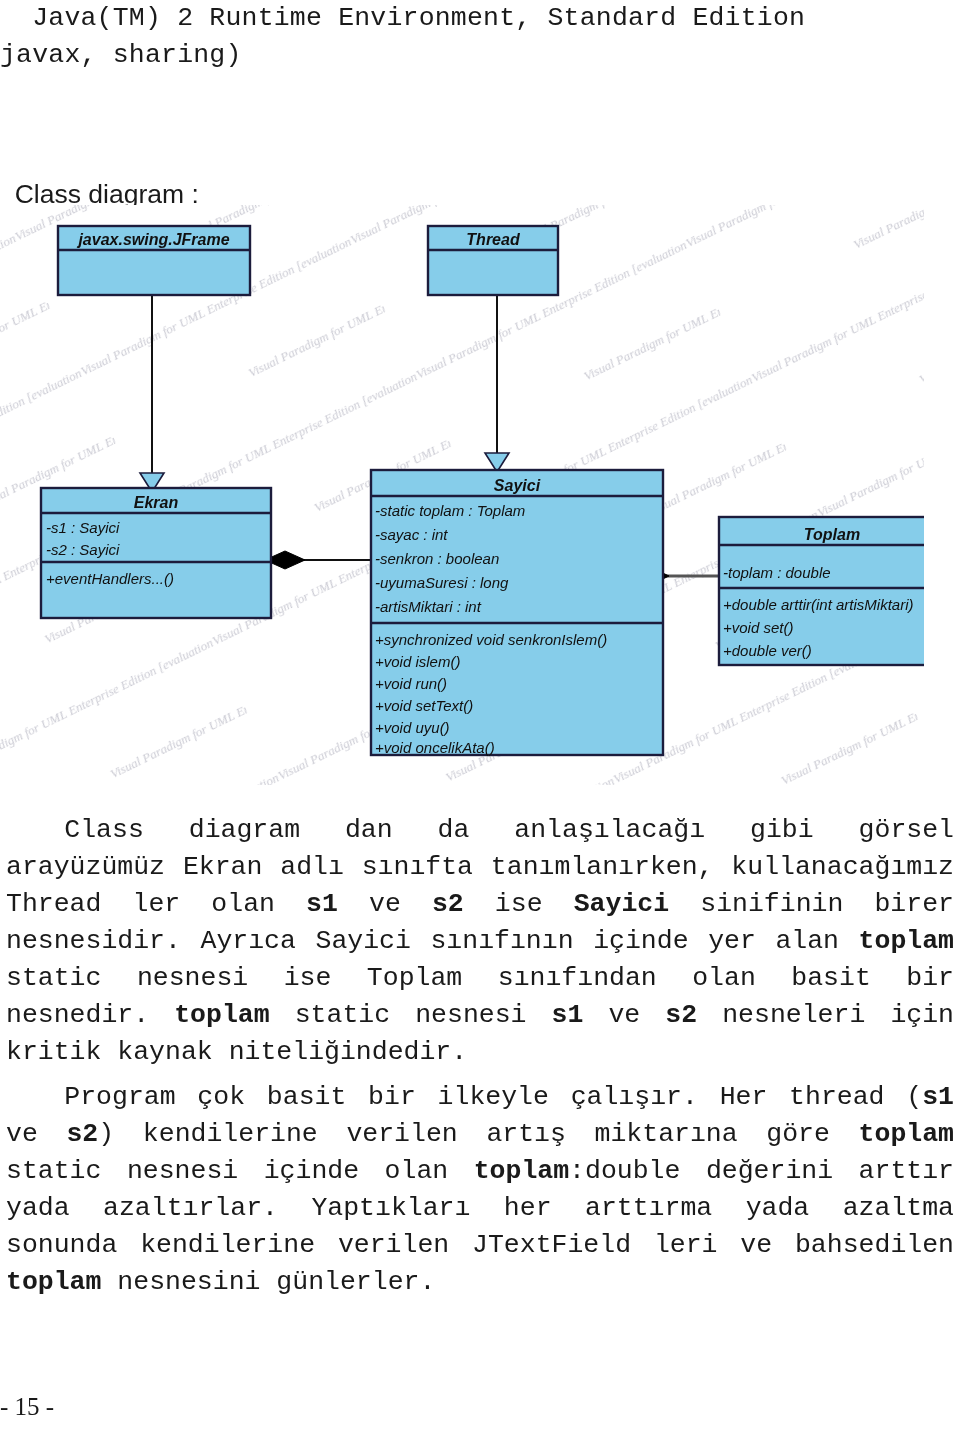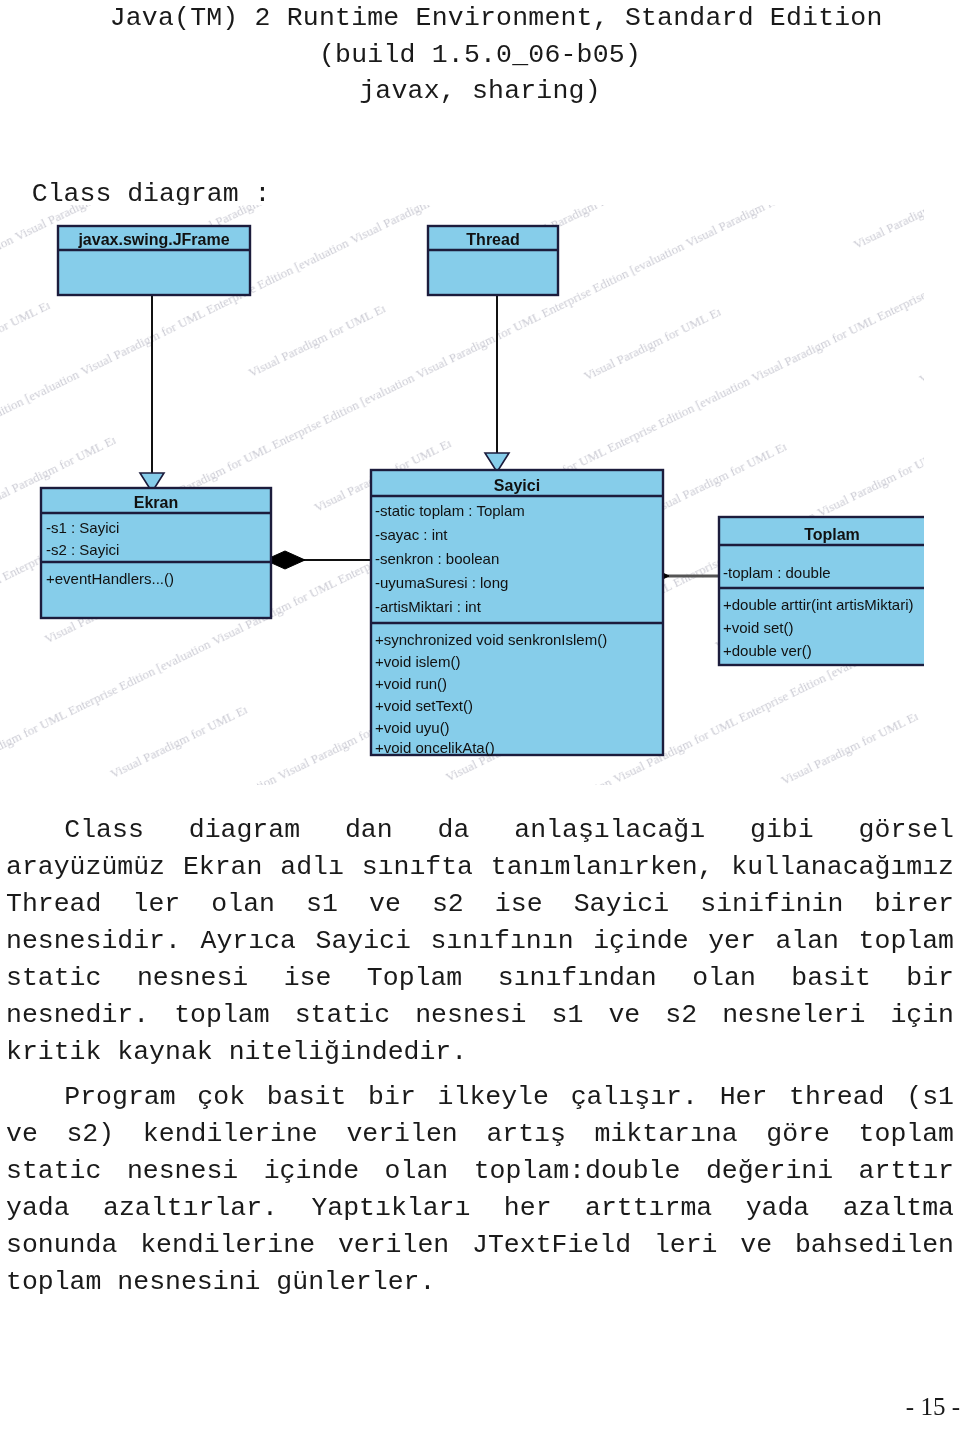--- a/index.html
+++ b/index.html
@@ -24,82 +24,81 @@
     width: 960px;
     padding: 0;
   }
   .console-line {
     font-family: "Liberation Mono", "DejaVu Sans Mono", monospace;
     font-size: 26.5px;
     line-height: 36.5px;
     letter-spacing: 0.2px;
     white-space: pre;
     color: #1a1a1a;
-    text-align: center;
   }
 
   .section-label {
     position: absolute;
     left: 0;
     top: 176px;
-    font-family: Liberation Mono, monospace;
+    font-family: Liberation Sans, sans-serif;
     font-size: 26.5px;
     line-height: 36.5px;
     white-space: pre;
     color: #1a1a1a;
   }
 
   
   .diagram {
     position: absolute;
     left: 0px;
     top: 205px;
     width: 924px;
     height: 580px;
     overflow: hidden;
+    font-style: italic;
   }
   .diagram svg { display:block; }
 
   
   .body-text {
     position: absolute;
     left: 6px;
     top: 812px;
     width: 948px;
   }
   .para {
     font-family: "Liberation Mono", "DejaVu Sans Mono", monospace;
     font-size: 26.5px;
     line-height: 37px;
     text-align: justify;
     text-align-last: left;
     color: #1a1a1a;
     margin: 0;
   }
   .para + .para { margin-top: 8px; }
-  .para b { font-weight: normal; }
+  .para b { font-weight: bold; }
   .indent { display:inline-block; width: 2.2em; }
 
   .page-number {
     position: absolute;
     left: 0;
     top: 1393px;
     width: 960px;
-    text-align: right;
+    text-align: left;
     font-family: "Liberation Serif", serif;
     font-size: 25px;
     color: #1a1a1a;
   }
 </style>
 </head>
 <body>
 
 <div class="console-block">
   <div class="console-line">  Java(TM) 2 Runtime Environment, Standard Edition</div>
-  <div class="console-line">(build 1.5.0_06-b05)</div>
   <div class="console-line">javax, sharing)</div>
 </div>
 
 <div class="section-label">  Class diagram :</div>
 
 <div class="diagram">
   <svg width="960" height="580" viewBox="0 0 960 580" xmlns="http://www.w3.org/2000/svg">
     <defs>
       <pattern id="wm" patternUnits="userSpaceOnUse" width="300" height="150" patternTransform="rotate(-26)">
         <text x="0" y="40" font-family="Liberation Serif, serif" font-size="13" fill="#c9c9d2" id="wm-t1">Visual Paradigm for UML Enterprise Edition [evaluation copy]</text>

